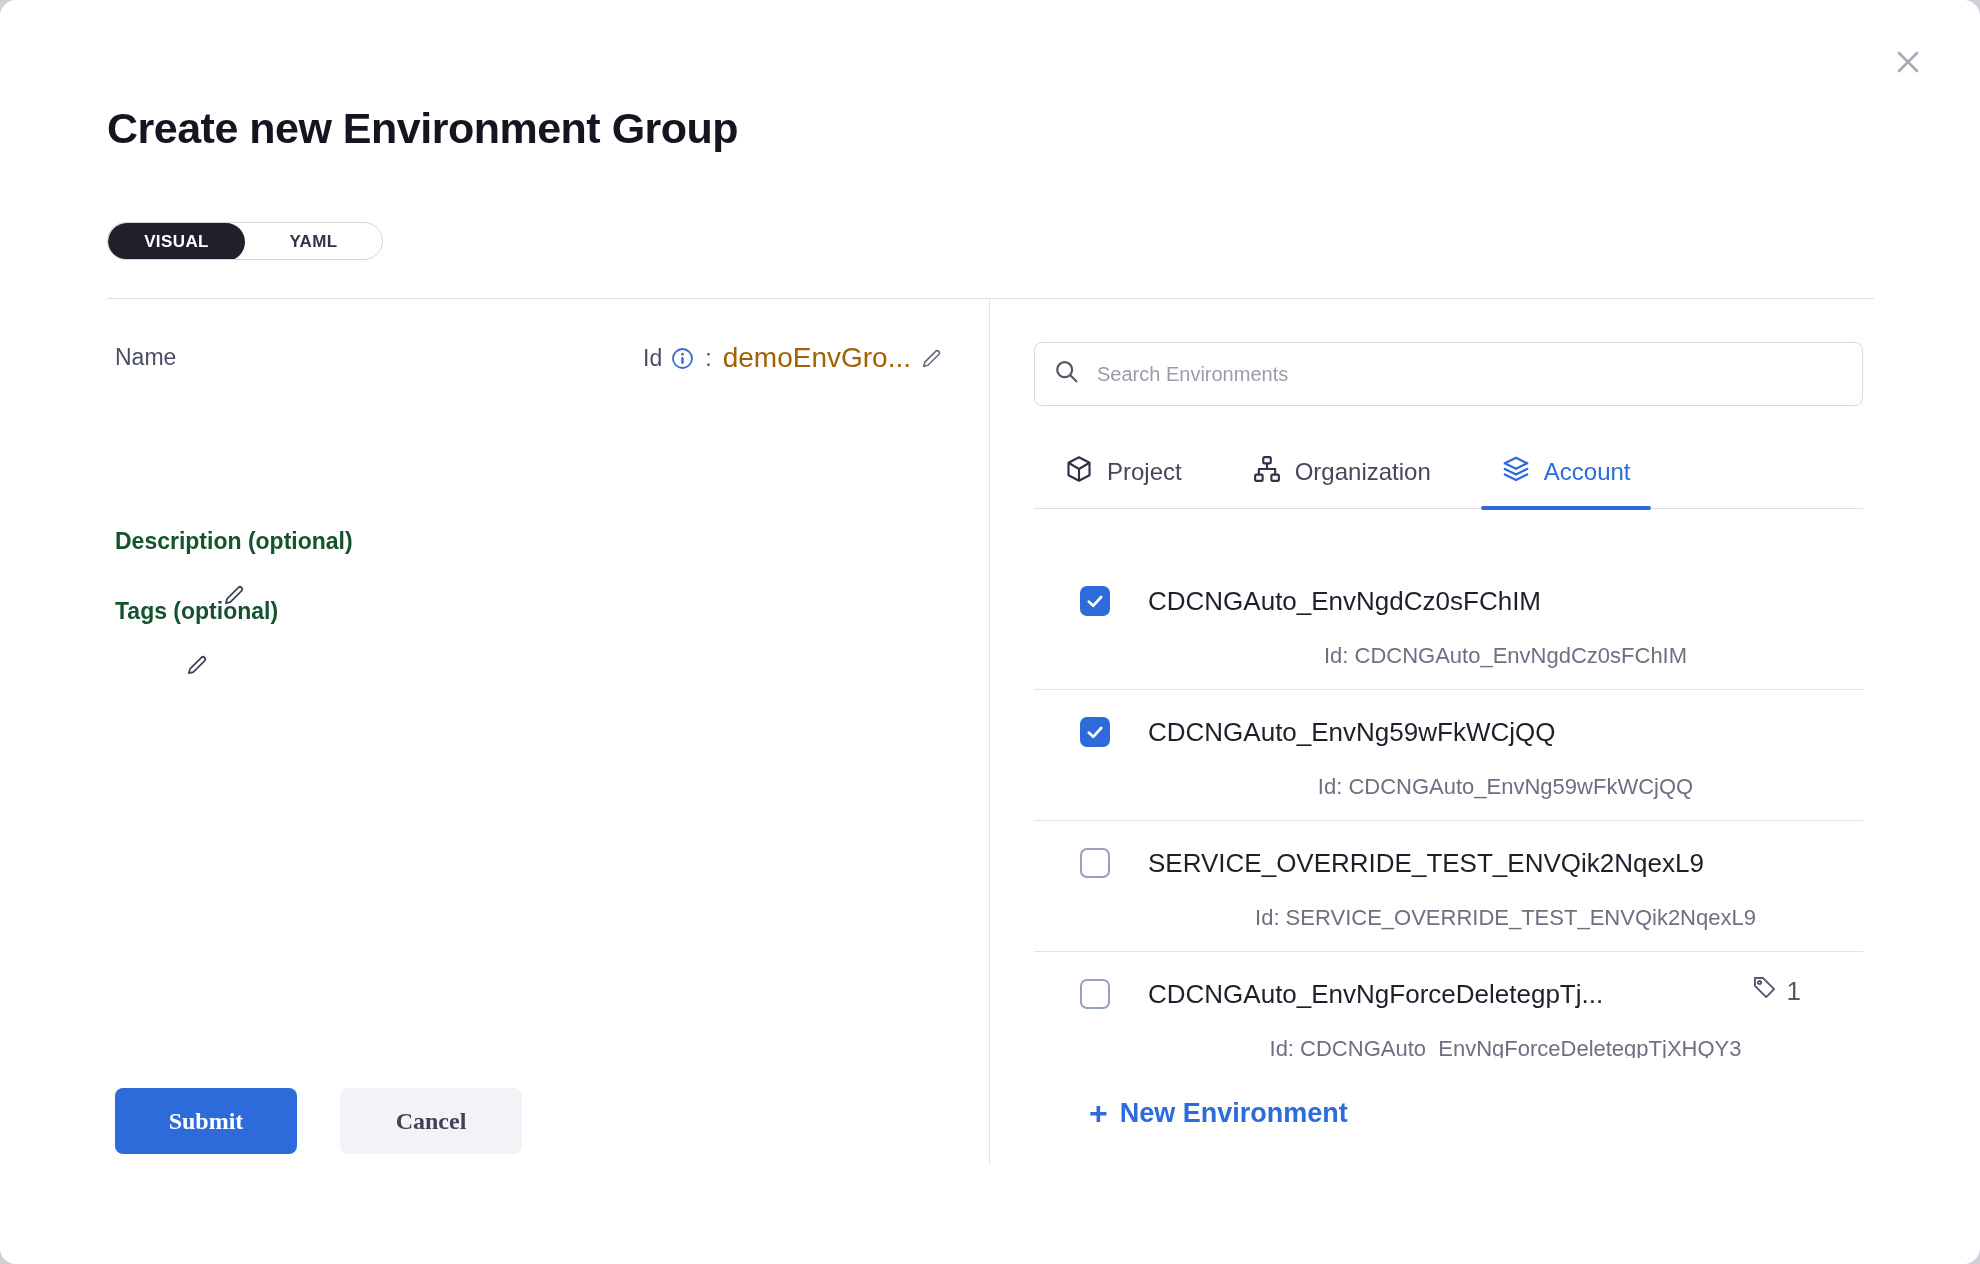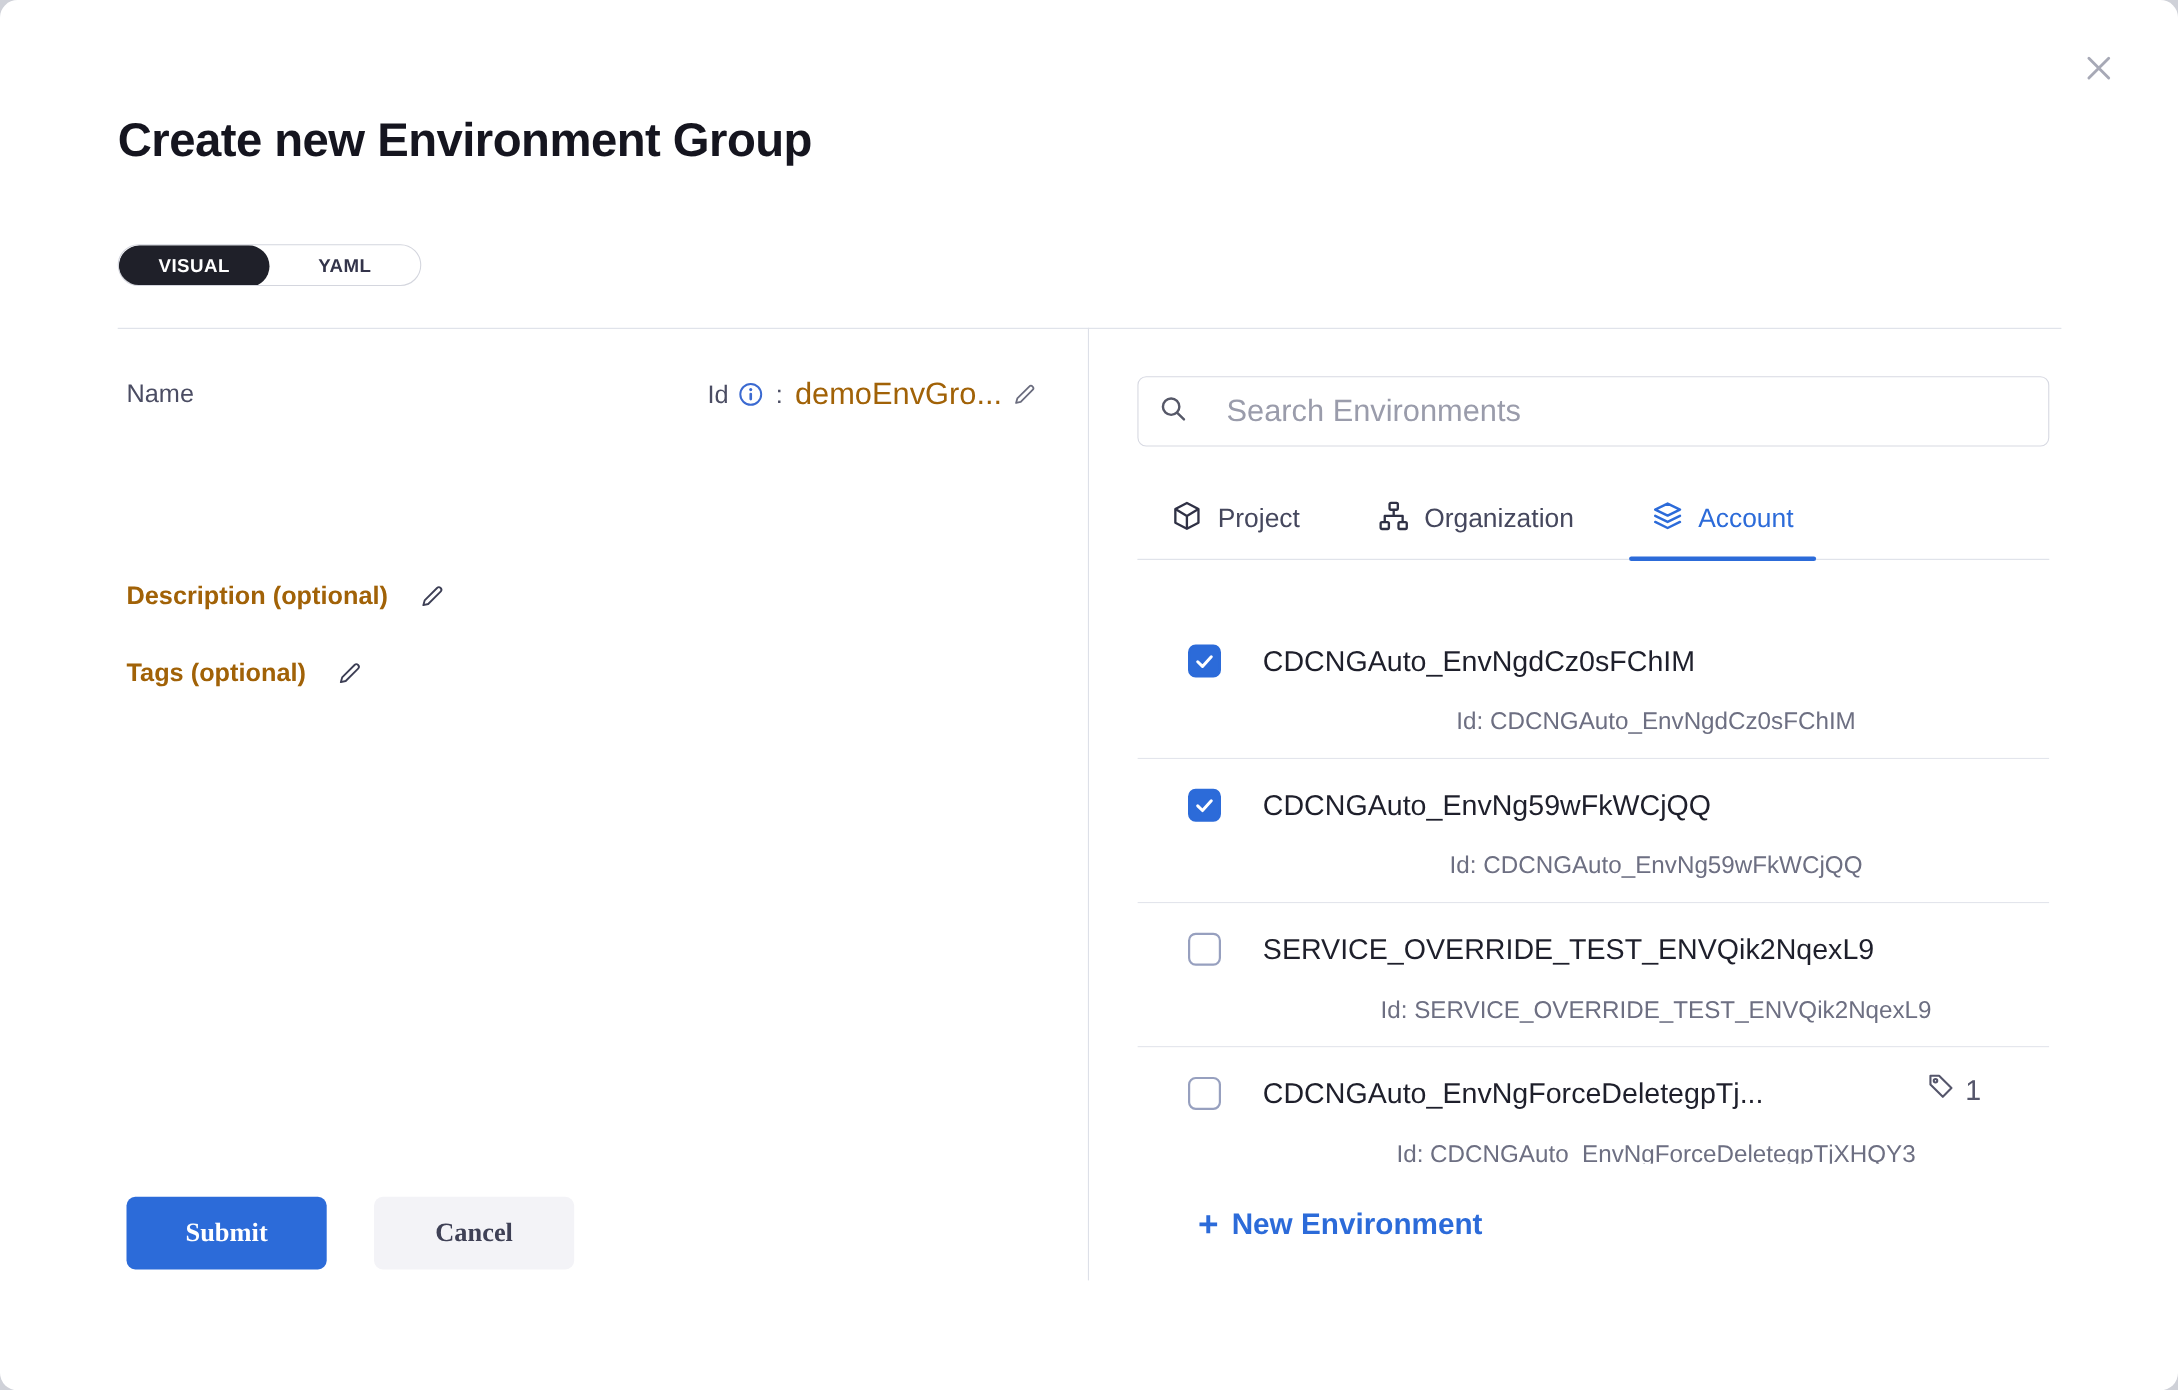--- a/index.html
+++ b/index.html
@@ -51,40 +51,39 @@
   .id-row .id-link{font-size:28px;color:#a16207;cursor:pointer;}
   .icon-btn{border:0;background:transparent;padding:0;cursor:pointer;display:inline-flex;align-items:center;}
   .name-input{
     position:absolute;left:115px;top:394px;width:828px;height:62px;
     border:1px solid #d7d9e2;border-radius:8px;padding:0 20px;
     font-size:23px;color:#1f1f2b;outline:none;
     font-family:"Liberation Sans","DejaVu Sans",sans-serif;
   }
   .opt-label{
     position:absolute;left:115px;display:flex;align-items:center;gap:28px;
-    font-size:23px;font-weight:700;color:#a16207;
+    font-size:23px;font-weight:700;color:#14532d;flex-direction:column;
   }
   .opt-desc{top:528px;}
   .opt-tags{top:598px;}
   .btn{
     position:absolute;top:1088px;height:66px;border:0;border-radius:8px;cursor:pointer;
     font-family:Liberation Serif, serif;
   }
   .btn-submit{left:115px;width:182px;background:var(--accent);color:#fff;font-size:24px;font-weight:700;}
   .btn-cancel{left:340px;width:182px;background:#f3f3f7;color:#3f4156;font-size:24px;font-weight:600;}
 
   
   .search-box{
     position:absolute;left:1034px;top:342px;width:829px;height:64px;
     border:1px solid #d7d9e2;border-radius:8px;display:flex;align-items:center;padding:0 18px;gap:14px;background:#fff;
   }
   .search-box input{
-    flex:1;border:0;outline:none;font-size:28px;color:#1f1f2b;background:transparent;
+    flex:1;border:0;outline:none;font-size:20px;color:#1f1f2b;background:transparent;
     font-family:"Liberation Sans","DejaVu Sans",sans-serif;
-    margin-left:18px;
   }
   .search-box input::placeholder{color:#9a9cab;}
   .tabs{
     position:absolute;left:1034px;top:436px;width:829px;height:73px;
     border-bottom:1px solid var(--line);
     display:flex;align-items:center;gap:70px;padding-left:30px;
   }
   .tab{display:flex;align-items:center;gap:13px;font-size:24px;color:#45475d;cursor:pointer;position:relative;height:100%;}
   .tab.active{color:var(--accent);}
   .tab.active::after{

